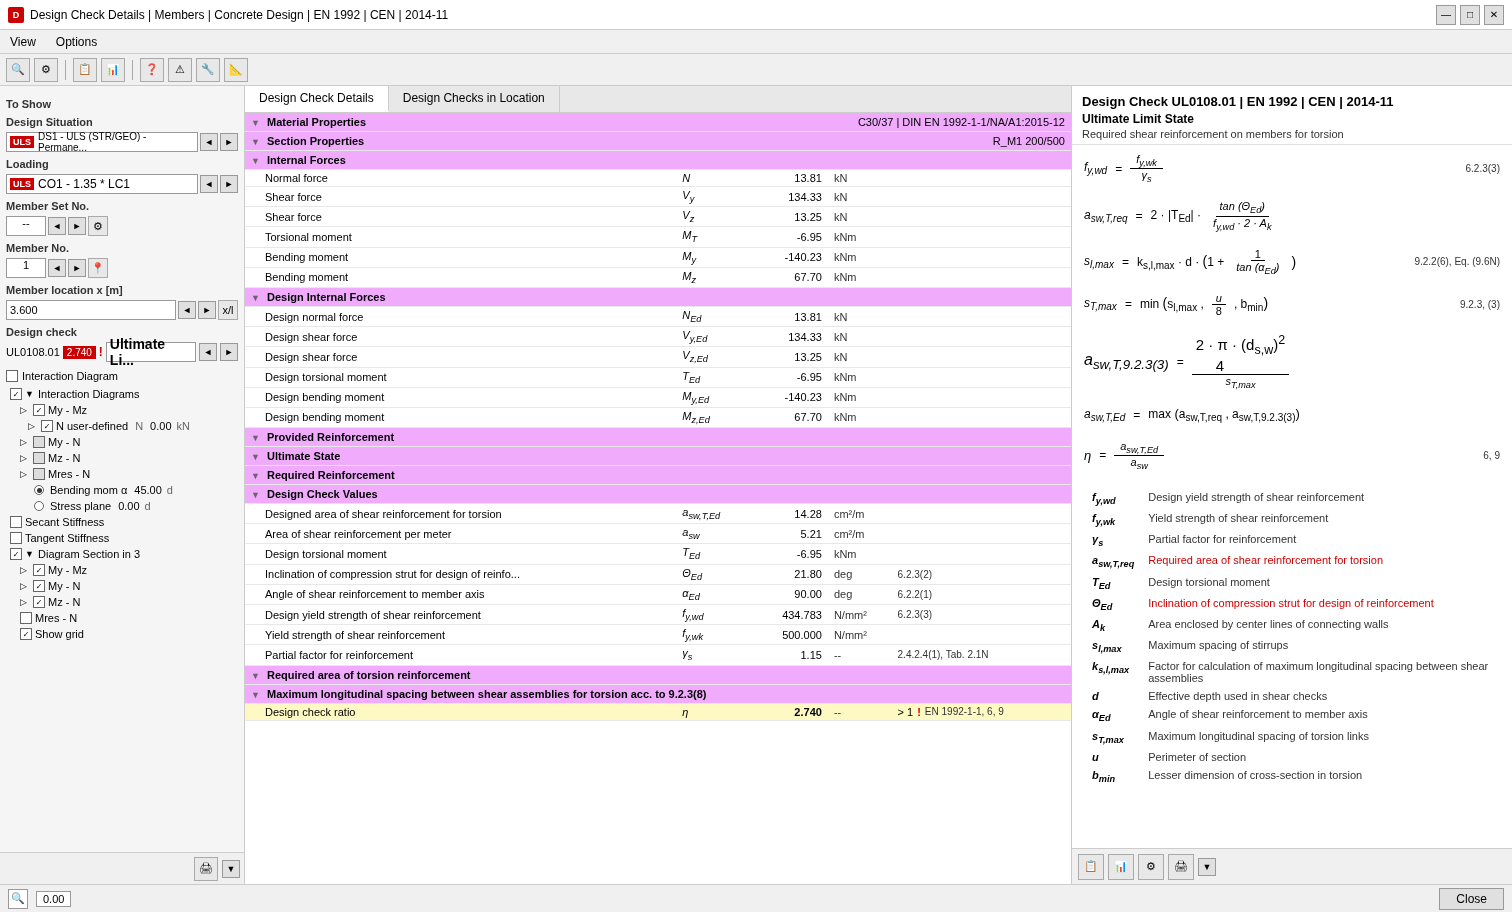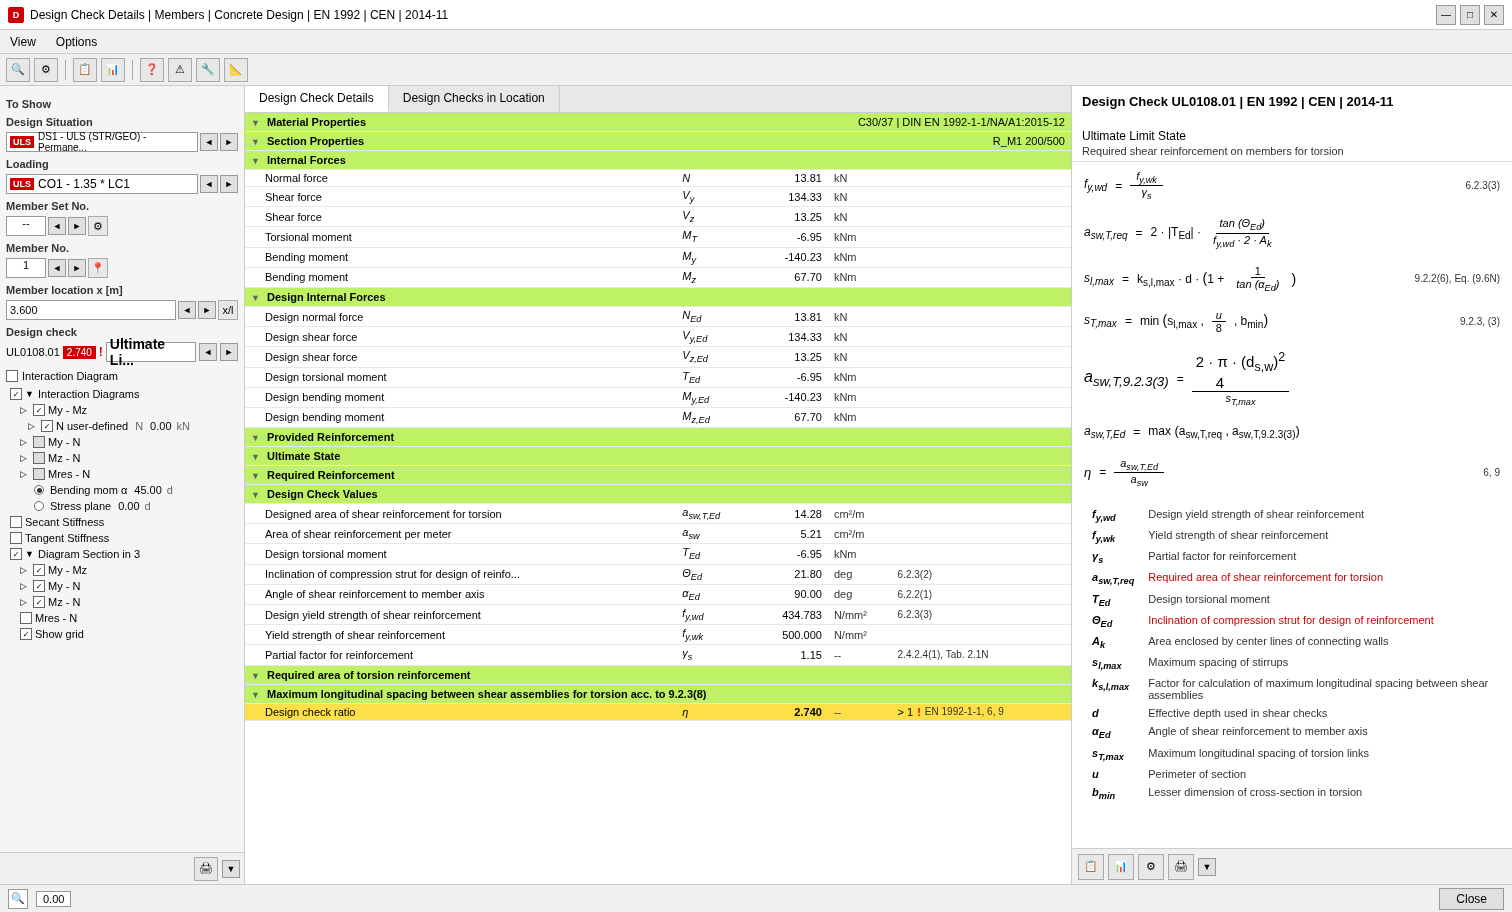--- a/index.html
+++ b/index.html
@@ -47,34 +47,34 @@
     
     
     .center-panel { flex: 1; background: #fff; display: flex; flex-direction: column; overflow: hidden; border-right: 1px solid #ccc; }
     .tab-bar { display: flex; background: #e8e8e8; border-bottom: 1px solid #ccc; }
     .tab { padding: 5px 14px; font-size: 12px; cursor: pointer; border-right: 1px solid #ccc; }
     .tab.active { background: #fff; border-bottom: 2px solid #fff; font-weight: 500; }
     .center-scroll { flex: 1; overflow-y: auto; }
     .detail-table { width: 100%; border-collapse: collapse; font-size: 11px; }
     .detail-table tr { border-bottom: 1px solid #e8e8e8; }
     .detail-table td { padding: 2px 4px; }
-    .group-header { background: #bef264; font-weight: bold; padding: 3px 6px; }
+    .group-header { background: #f0abfc; font-weight: bold; padding: 3px 6px; }
     .group-header td { padding: 3px 6px; }
     .expand-icon { color: #666; font-size: 9px; margin-right: 4px; }
     .indent-1 { padding-left: 20px !important; }
     .val-col { text-align: right; padding-right: 8px !important; }
     .unit-col { padding-left: 4px !important; color: #333; }
     .ref-col { color: #333; font-size: 10px; }
-    .check-ratio-row td { background: #fde047; font-weight: 500; }
+    .check-ratio-row td { background: #fef9c3; font-weight: 500; }
     
     
     .right-panel { width: 440px; background: #fff; display: flex; flex-direction: column; overflow: hidden; }
     .right-panel-header { padding: 8px 10px 4px; border-bottom: 1px solid #e0e0e0; }
     .right-panel-title { font-size: 13px; font-weight: bold; color: #000; }
-    .right-panel-subtitle { font-size: 12px; color: #000; margin-top: 20px; }
+    .right-panel-subtitle { font-size: 12px; color: #000; margin-top: 3px; font-weight: bold; }
     .right-panel-desc { font-size: 11px; color: #333; margin-top: 2px; }
     .formula-area { flex: 1; overflow-y: auto; padding: 8px 12px; }
     .def-table { width: 100%; font-size: 11px; margin-top: 4px; }
     .def-table td { padding: 2px 6px; vertical-align: top; }
     .def-symbol { font-style: italic; font-weight: bold; white-space: nowrap; }
     .def-desc { color: #333; }
     .def-desc.colored { color: #c00; }
     .right-bottom { height: 36px; border-top: 1px solid #ccc; background: #f0f0f0; display: flex; align-items: center; padding: 0 6px; gap: 4px; }
     
     

